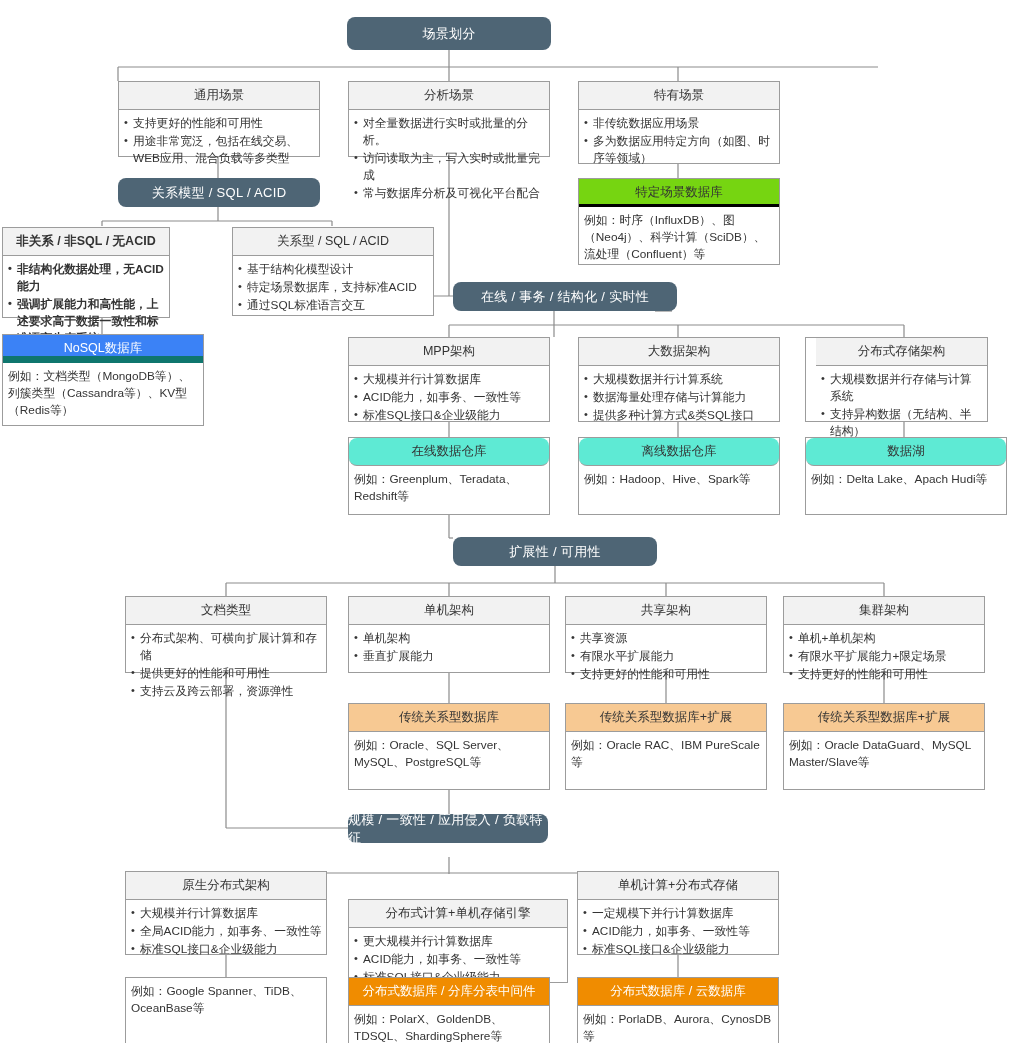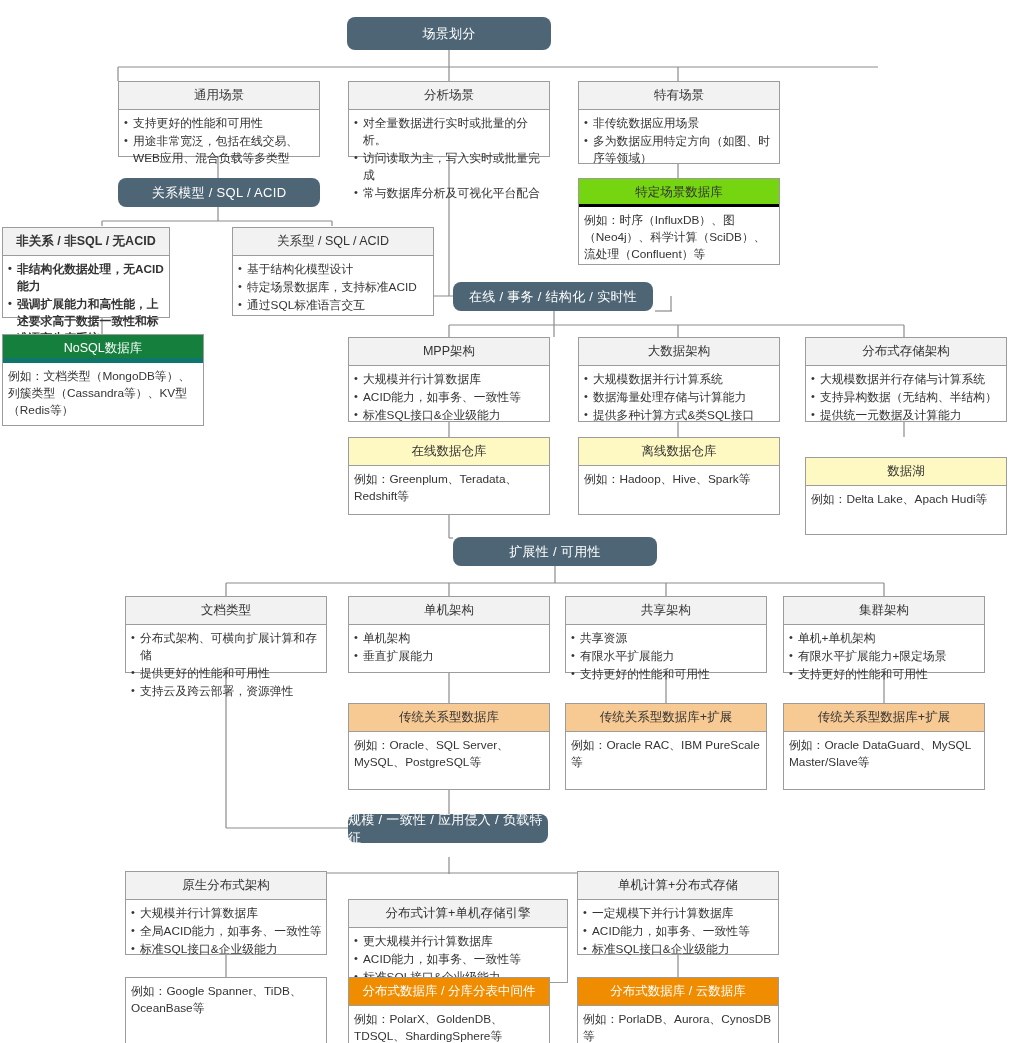--- a/index.html
+++ b/index.html
@@ -56,22 +56,22 @@
     margin:0 0 1px 0;
   }
   .card .bd .li:before{
     content:"•";
     position:absolute;left:0;top:-1px;font-size:11px;
   }
   .card .bd .plain{margin:0;}
 
   
   .hd.green {background:#76d511;color:#333;border-bottom:3px solid #000000;}
-  .hd.blue  {background:#15803d;color:#ffffff;border-bottom:5px solid #0f766e;}
-  .hd.cyan  {background:#fef9c3;color:#333;border-bottom:1px solid #9c9c9c;}
+  .hd.blue  {background:#3b82f6;color:#ffffff;border-bottom:7px solid #0f766e;}
+  .hd.cyan  {background:#5eead4;color:#333;border-bottom:1px solid #9c9c9c;border-radius:8px;}
   .hd.sand  {background:#f7c993;color:#333;border-bottom:1px solid #9c9c9c;}
   .hd.orange{background:#f08c00;color:#ffffff;border-bottom:1px solid #9c9c9c;}
 </style>
 </head>
 <body>
 
 <div id="canvas">
 
   <svg class="lines" viewBox="0 0 1009 1043">
     <g stroke="#8b8b8b" stroke-width="1.2" fill="none" stroke-linecap="butt">
@@ -203,21 +203,21 @@
 
   <div class="card" style="left:232px;top:212px;width:202px;height:89px;">
     <div class="hd">关系型 / SQL / ACID</div>
     <div class="bd">
       <div class="li">基于结构化模型设计</div>
       <div class="li">特定场景数据库，支持标准ACID</div>
       <div class="li">通过SQL标准语言交互</div>
     </div>
   </div>
 
-  <div class="pill" style="left:453px;top:267px;width:200px;height:29px;">
+  <div class="pill" style="left:453px;top:267px;width:224px;height:29px;">
     <span>在线 / 事务 / 结构化 / 实时性</span>
   </div>
 
   <div class="card" style="left:348px;top:322px;width:202px;height:85px;">
     <div class="hd">MPP架构</div>
     <div class="bd">
       <div class="li">大规模并行计算数据库</div>
       <div class="li">ACID能力，如事务、一致性等</div>
       <div class="li">标准SQL接口&amp;企业级能力</div>
     </div>
@@ -237,29 +237,29 @@
       <div class="li">提供多种计算方式&amp;类SQL接口</div>
     </div>
   </div>
   <div class="card" style="left:578px;top:422px;width:202px;height:78px;">
     <div class="hd cyan">离线数据仓库</div>
     <div class="bd">
       <div class="plain">例如：Hadoop、Hive、Spark等</div>
     </div>
   </div>
 
-  <div class="card" style="left:805px;top:322px;width:202px;height:85px;">
+  <div class="card" style="left:805px;top:322px;width:183px;height:85px;padding-left:10px;">
     <div class="hd">分布式存储架构</div>
     <div class="bd">
       <div class="li">大规模数据并行存储与计算系统</div>
       <div class="li">支持异构数据（无结构、半结构）</div>
       <div class="li">提供统一元数据及计算能力</div>
     </div>
   </div>
-  <div class="card" style="left:805px;top:422px;width:202px;height:78px;margin-top:20px;">
+  <div class="card" style="left:805px;top:422px;width:202px;height:78px;">
     <div class="hd cyan">数据湖</div>
     <div class="bd">
       <div class="plain">例如：Delta Lake、Apach Hudi等</div>
     </div>
   </div>
 
   <div class="pill" style="left:453px;top:522px;width:204px;height:29px;">
     <span>扩展性 / 可用性</span>
   </div>
 

